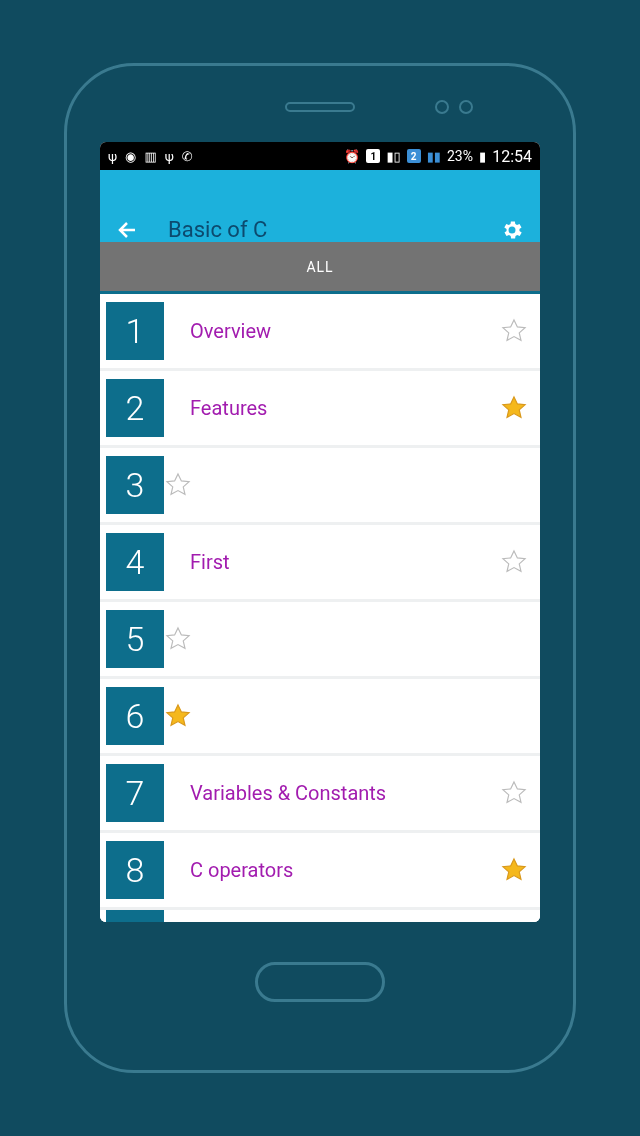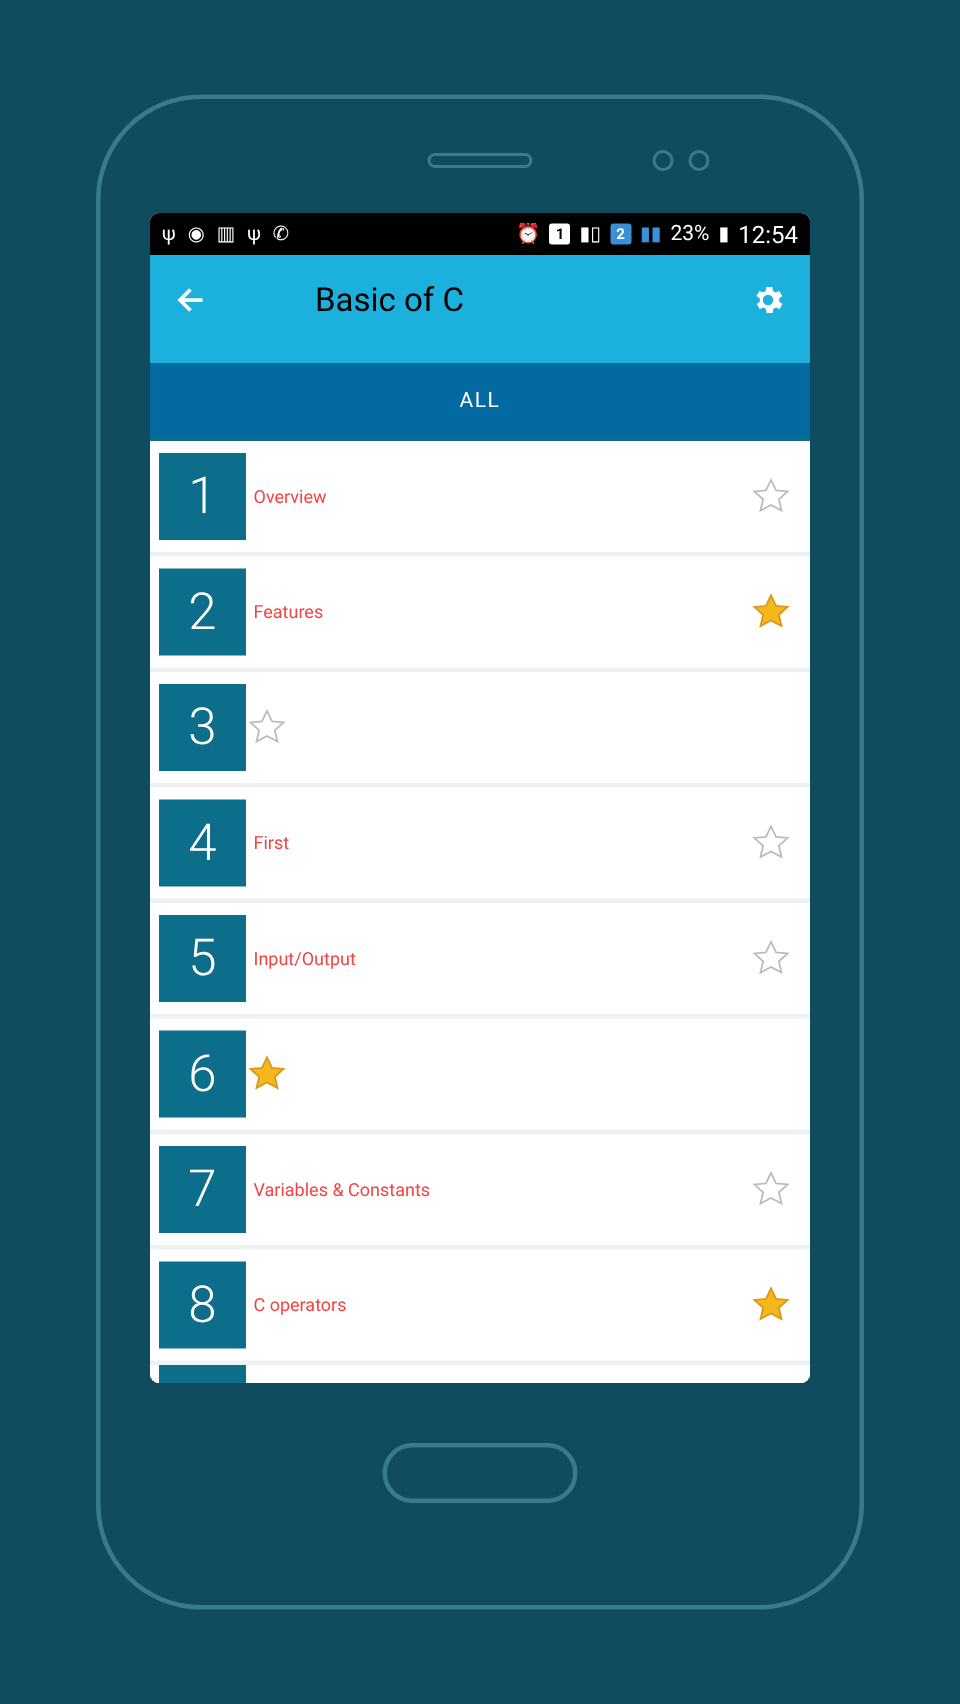--- a/index.html
+++ b/index.html
@@ -74,42 +74,41 @@
 .status-right { display: flex; gap: 6px; align-items: center; }
 .status-ico { font-size: 13px; }
 .sim-badge {
   background: #fff; color: #000; font-weight: bold;
   width: 14px; height: 14px; display: inline-flex;
   align-items: center; justify-content: center;
   font-size: 10px; border-radius: 2px;
 }
 .app-bar {
   background: #1cb1dc;
-  color: #000000;
+  color: #0c4a6e;
   padding: 18px 16px 0 16px;
   display: flex;
-  align-items: flex-start;
+  align-items: flex-end;
   height: 72px;
-  gap: 42px;
 }
 .back-arrow {
   width: 24px; height: 24px;
   cursor: pointer;
 }
 .app-title {
   font-size: 22px;
   font-weight: 400;
   margin-left: 28px;
   flex: 1;
 }
 .gear {
   width: 24px; height: 24px; cursor: pointer;
 }
 .tabs {
-  background: #0369a1;
+  background: #737373;
   display: flex;
   height: 52px;
 }
 .tab {
   flex: 1;
   display: flex;
   align-items: center;
   justify-content: center;
   color: rgba(255,255,255,0.75);
   font-size: 14px;
@@ -142,23 +141,23 @@
   color: #fff;
   font-size: 34px;
   font-weight: 300;
   display: flex;
   align-items: center;
   justify-content: center;
   margin-left: 6px;
 }
 .item-label {
   flex: 1;
-  font-size: 12px;
-  color: #ef4444;
-  margin-left: 5px;
+  font-size: 20px;
+  color: #a21caf;
+  margin-left: 26px;
   overflow: hidden;
   text-overflow: ellipsis;
   white-space: nowrap;
 }
 .star {
   width: 28px;
   height: 28px;
   cursor: pointer;
 }
 .partial-item {
@@ -246,21 +245,20 @@
   </div>
         <div class="list-item">
     <div class="num-box">4</div>
     <div class="item-label">First</div>
     <div class="star"><svg viewBox="0 0 24 24" width="28" height="28">
               <path d="M12 2.5l2.9 6 6.6.6-5 4.5 1.5 6.4L12 16.8 6 20l1.5-6.4-5-4.5 6.6-.6z" fill="#ffffff" stroke="#bbbbbb" stroke-width="1"></path>
             </svg></div>
   </div>
         <div class="list-item">
     <div class="num-box">5</div>
-    <div class="item-label">Input/Output</div>
     <div class="star"><svg viewBox="0 0 24 24" width="28" height="28">
               <path d="M12 2.5l2.9 6 6.6.6-5 4.5 1.5 6.4L12 16.8 6 20l1.5-6.4-5-4.5 6.6-.6z" fill="#ffffff" stroke="#bbbbbb" stroke-width="1"></path>
             </svg></div>
   </div>
         <div class="list-item">
     <div class="num-box">6</div>
     <div class="star"><svg viewBox="0 0 24 24" width="28" height="28">
               <path d="M12 2.5l2.9 6 6.6.6-5 4.5 1.5 6.4L12 16.8 6 20l1.5-6.4-5-4.5 6.6-.6z" fill="#f5b81c" stroke="#d9981a" stroke-width="1"></path>
             </svg></div>
   </div>

